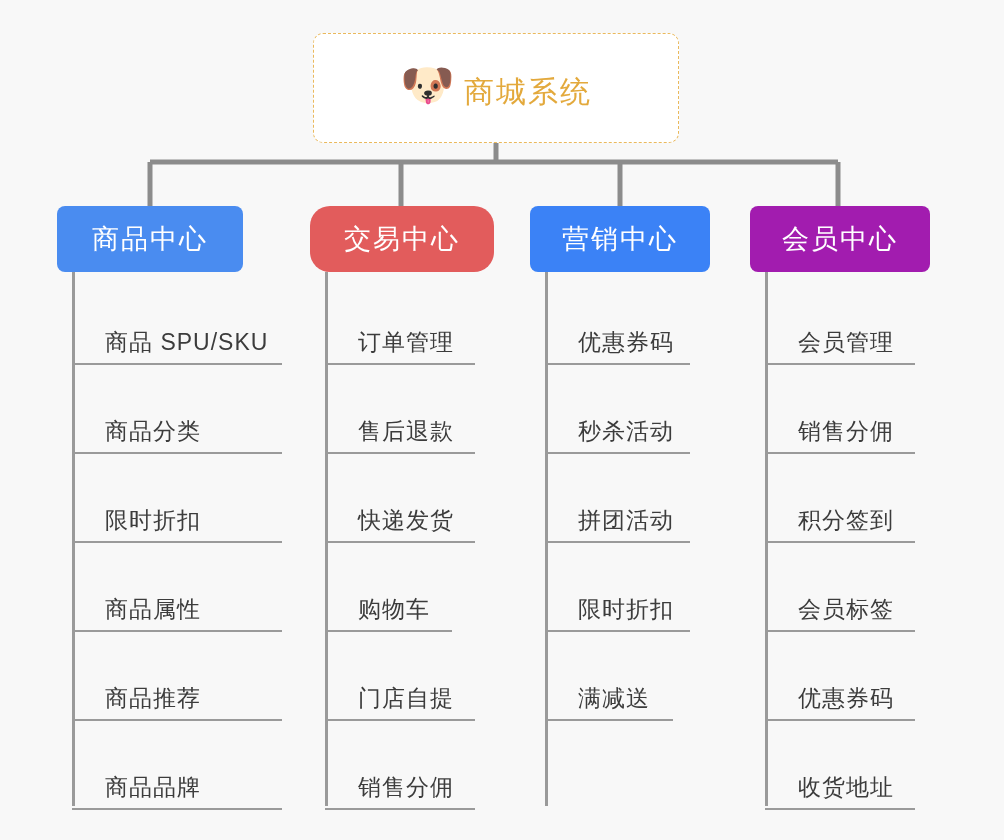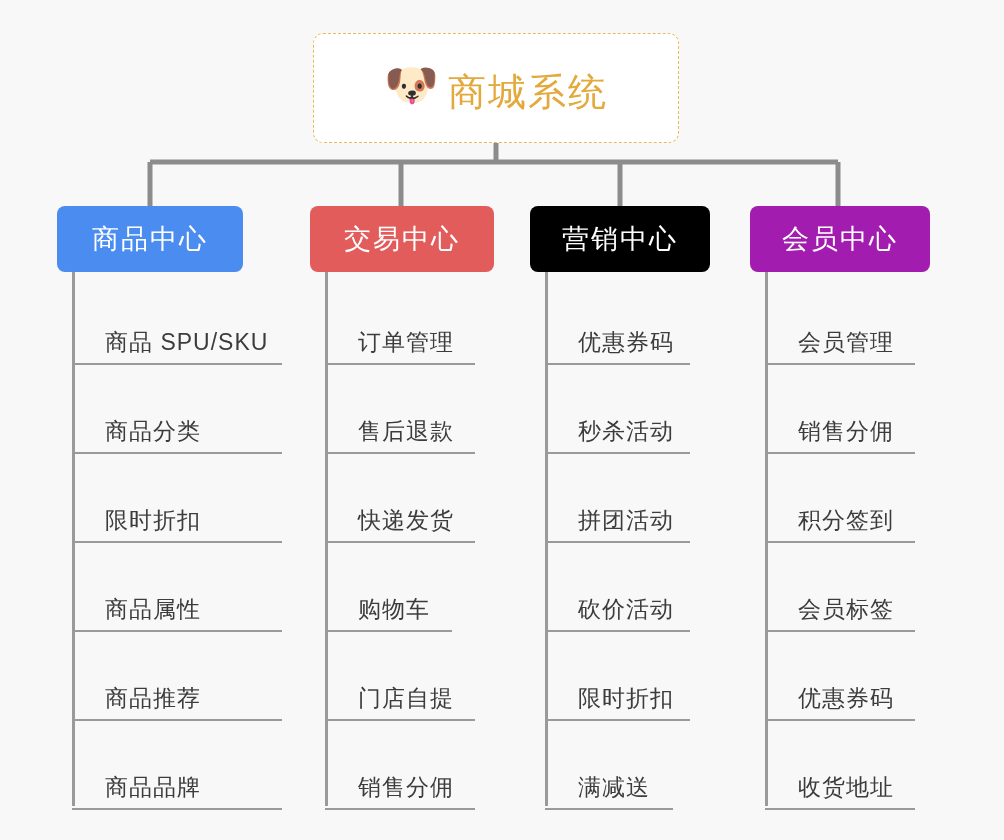--- a/index.html
+++ b/index.html
@@ -38,21 +38,21 @@
     gap: 14px;
   }
   .root-emoji {
     font-size: 44px;
     line-height: 1;
     display: block;
     width: 50px;
     height: 50px;
   }
   .root-title {
-    font-size: 38px;
+    font-size: 30px;
     color: #e3a93c;
     letter-spacing: 2px;
     line-height: 1;
     white-space: nowrap;
     margin-top: 8px;
   }
 
   
   #connectors {
     position: absolute;
@@ -173,21 +173,21 @@
         <span class="leaf-underline"></span>
       </div>
       <div class="leaf-item">
         <span class="leaf-label">商品品牌</span>
         <span class="leaf-underline"></span>
       </div>
     </div>
   </div>
 
   <div class="column col-1" style="left:310px; width:184px;">
-    <div class="cat-box" style="background: rgb(226, 92, 92);">
+    <div class="cat-box" style="background: rgb(226, 92, 92); border-radius: 20px;">
       <span>交易中心</span>
     </div>
     <div class="leaf-list">
       <div class="spine" style="height:534px;"></div>
       <div class="leaf-item">
         <span class="leaf-label">订单管理</span>
         <span class="leaf-underline"></span>
       </div>
       <div class="leaf-item">
         <span class="leaf-label">售后退款</span>
@@ -206,39 +206,35 @@
         <span class="leaf-underline"></span>
       </div>
       <div class="leaf-item">
         <span class="leaf-label">销售分佣</span>
         <span class="leaf-underline"></span>
       </div>
     </div>
   </div>
 
   <div class="column col-2" style="left:530px; width:180px;">
-    <div class="cat-box" style="background: #000000;">
+    <div class="cat-box" style="background: #3b82f6;">
       <span>营销中心</span>
     </div>
     <div class="leaf-list">
       <div class="spine" style="height:534px;"></div>
       <div class="leaf-item">
         <span class="leaf-label">优惠券码</span>
         <span class="leaf-underline"></span>
       </div>
       <div class="leaf-item">
         <span class="leaf-label">秒杀活动</span>
         <span class="leaf-underline"></span>
       </div>
       <div class="leaf-item">
         <span class="leaf-label">拼团活动</span>
-        <span class="leaf-underline"></span>
-      </div>
-      <div class="leaf-item">
-        <span class="leaf-label">砍价活动</span>
         <span class="leaf-underline"></span>
       </div>
       <div class="leaf-item">
         <span class="leaf-label">限时折扣</span>
         <span class="leaf-underline"></span>
       </div>
       <div class="leaf-item">
         <span class="leaf-label">满减送</span>
         <span class="leaf-underline" style="width:128px;"></span>
       </div>

